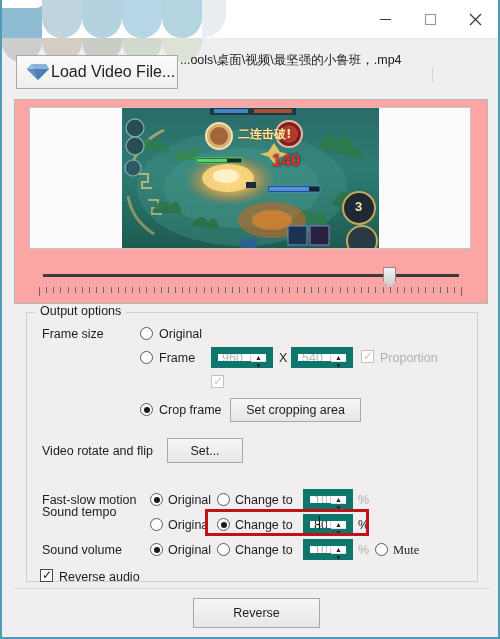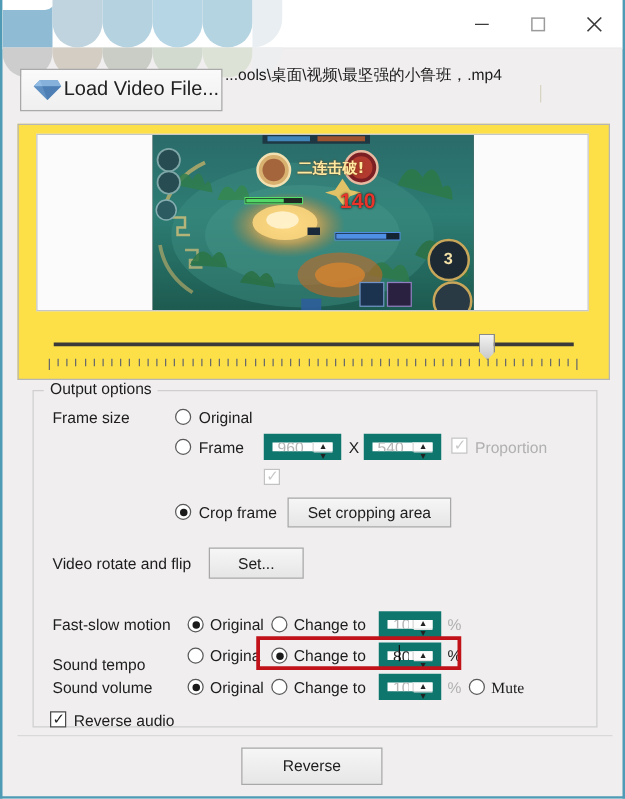--- a/index.html
+++ b/index.html
@@ -99,21 +99,21 @@
     width: 1px; height: 14px;
     background: #d8d4c4;
   }
 
   
   .preview-panel {
     position: absolute;
     left: 12px; top: 99px;
     width: 474px; height: 205px;
     border: 1px solid #b6b6b6;
-    background: #fde047;
+    background: #fca5a5;
     box-sizing: border-box;
   }
   .video-frame {
     position: absolute;
     left: 14px; top: 7px;
     width: 442px; height: 142px;
     border: 1px solid #c6c6c6;
     background: #fbfbfb;
     box-sizing: border-box;
     overflow: hidden;
@@ -553,21 +553,21 @@
     <span class="lbl" style="left:208px; top:180px;">Change to</span>
     <div class="spin dim" style="left:276px; top:176px; width:50px;">
       <input type="text" readonly="" value="100" style="">
       <span class="arrows">
         <span>▲</span>
         <span>▼</span>
       </span>
     </div>
     <span class="lbl dim" style="left:331px; top:180px;">%</span>
 
-    <span class="lbl" style="left:15px; top:212px;">Sound tempo</span>
+    <span class="lbl" style="left:15px; top:192px;">Sound tempo</span>
     <div class="radio" style="left:123px; top:205px;"></div>
     <span class="lbl" style="left:141px; top:205px;">Origina</span>
     <div class="radio on" style="left:190px; top:205px;"></div>
     <span class="lbl" style="left:208px; top:205px;">Change to</span>
     <div class="spin" style="left:276px; top:201px; width:50px;">
       <input type="text" value="80" style="">
       <span class="arrows">
         <span>▲</span>
         <span>▼</span>
       </span>
@@ -594,17 +594,17 @@
         <span class="tick">✓</span>
       </div>
     <span class="lbl" style="left:32px; top:257px;">Reverse audio</span>
   </div>
 
   <div class="hl-box"></div>
   <div class="text-caret" style="left:317px; top:516px;"></div>
 
   <div class="sep"></div>
 
-  <div class="btn" style="left:191px; top:598px; width:113px; height:30px;">
+  <div class="btn" style="left:191px; top:598px; width:127px; height:30px;">
     <span>Reverse</span>
   </div>
 
 </div>
 
 </body></html>

